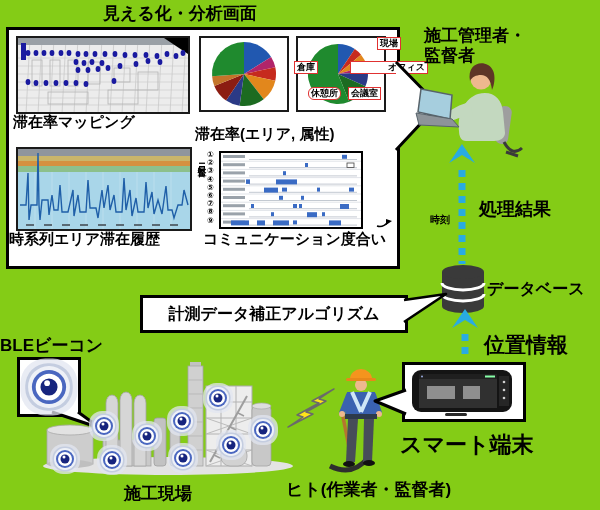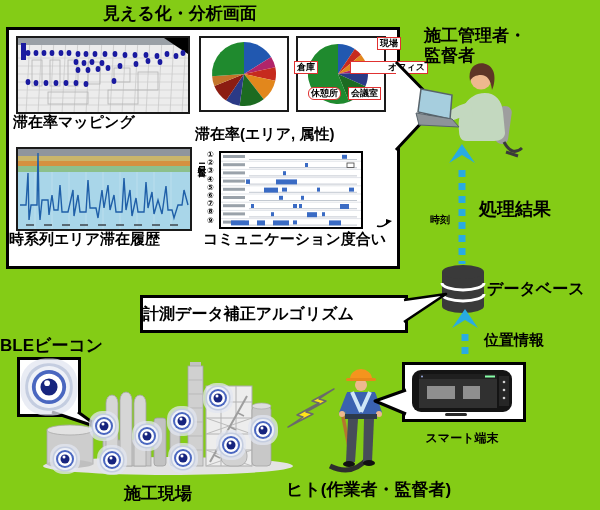--- a/index.html
+++ b/index.html
@@ -229,23 +229,23 @@
   </div>
 
   <div class="lbl" style="left:392px;top:213px;font-size:10px;padding-left:38px;">時刻</div>
 
   <div class="lbl" style="left:424px;top:26px;font-size:17px;width:116px;white-space:normal;line-height:1.18;">施工管理者・監督者</div>
 
   <div class="lbl" style="left:479px;top:197px;font-size:18px;">処理結果</div>
 
   <div class="lbl" style="left:487px;top:279px;font-size:16px;">データベース</div>
 
-  <div class="lbl" style="left:484px;top:331px;font-size:15px;">位置情報</div>
-
-  <div class="box" id="algo-box" style="left:140px;top:295px;width:262px;height:32px;display:flex;align-items:center;justify-content:flex-start;">
+  <div class="lbl" style="left:484px;top:331px;font-size:21px;">位置情報</div>
+
+  <div class="box" id="algo-box" style="left:140px;top:295px;width:262px;height:32px;display:flex;align-items:center;justify-content:center;">
     <span class="lbl" style="position:static;font-size:16px;">計測データ補正アルゴリズム</span>
   </div>
 
   <div class="lbl" style="left:0;top:334px;font-size:17px;">BLEビーコン</div>
   <div class="box" style="left:17px;top:357px;width:58px;height:54px;"></div>
   <div class="beacon big" style="left:49px;top:387px;"></div>
 
   <div class="box" id="device-box" style="left:402px;top:362px;width:118px;height:54px;">
     <svg width="118" height="54" viewBox="0 0 118 54">
       <rect x="7" y="5" width="100" height="42" rx="9" fill="#141414"></rect>
@@ -255,21 +255,21 @@
         <rect x="80" y="10.5" width="10" height="2" fill="#8fa"></rect>
       <rect x="22" y="21" width="28" height="13" fill="#8f8f8f"></rect>
       <rect x="58" y="21" width="17" height="13" fill="#8f8f8f"></rect>
       <rect x="94" y="11" width="10" height="30" fill="#262626"></rect>
       <circle cx="99" cy="17" r="1.3" fill="#cfcfcf"></circle>
         <circle cx="99" cy="25" r="1.3" fill="#cfcfcf"></circle>
         <circle cx="99" cy="33" r="1.3" fill="#cfcfcf"></circle>
       <rect x="40" y="48" width="22" height="3" rx="1.5" fill="#2a2a2a"></rect>
     </svg>
   </div>
-  <div class="lbl" style="left:400px;top:430px;width:124px;text-align:center;font-size:12px;">スマート端末</div>
+  <div class="lbl" style="left:400px;top:430px;width:124px;text-align:center;font-size:22px;">スマート端末</div>
 
   <div class="lbl" style="left:286px;top:478px;font-size:17px;">ヒト(作業者・監督者)</div>
   <div class="lbl" style="left:98px;top:482px;width:120px;text-align:center;font-size:17px;">施工現場</div>
 
   <svg id="overlay" width="600" height="510" viewBox="0 0 600 510">
 
     <path d="M396,62 L438,105 L396,150" fill="#fff" stroke="#000" stroke-width="3" stroke-linejoin="round"></path>
 
     <g>
       <path d="M377,226 Q383,228 388,222" fill="none" stroke="#000" stroke-width="1.5"></path>

